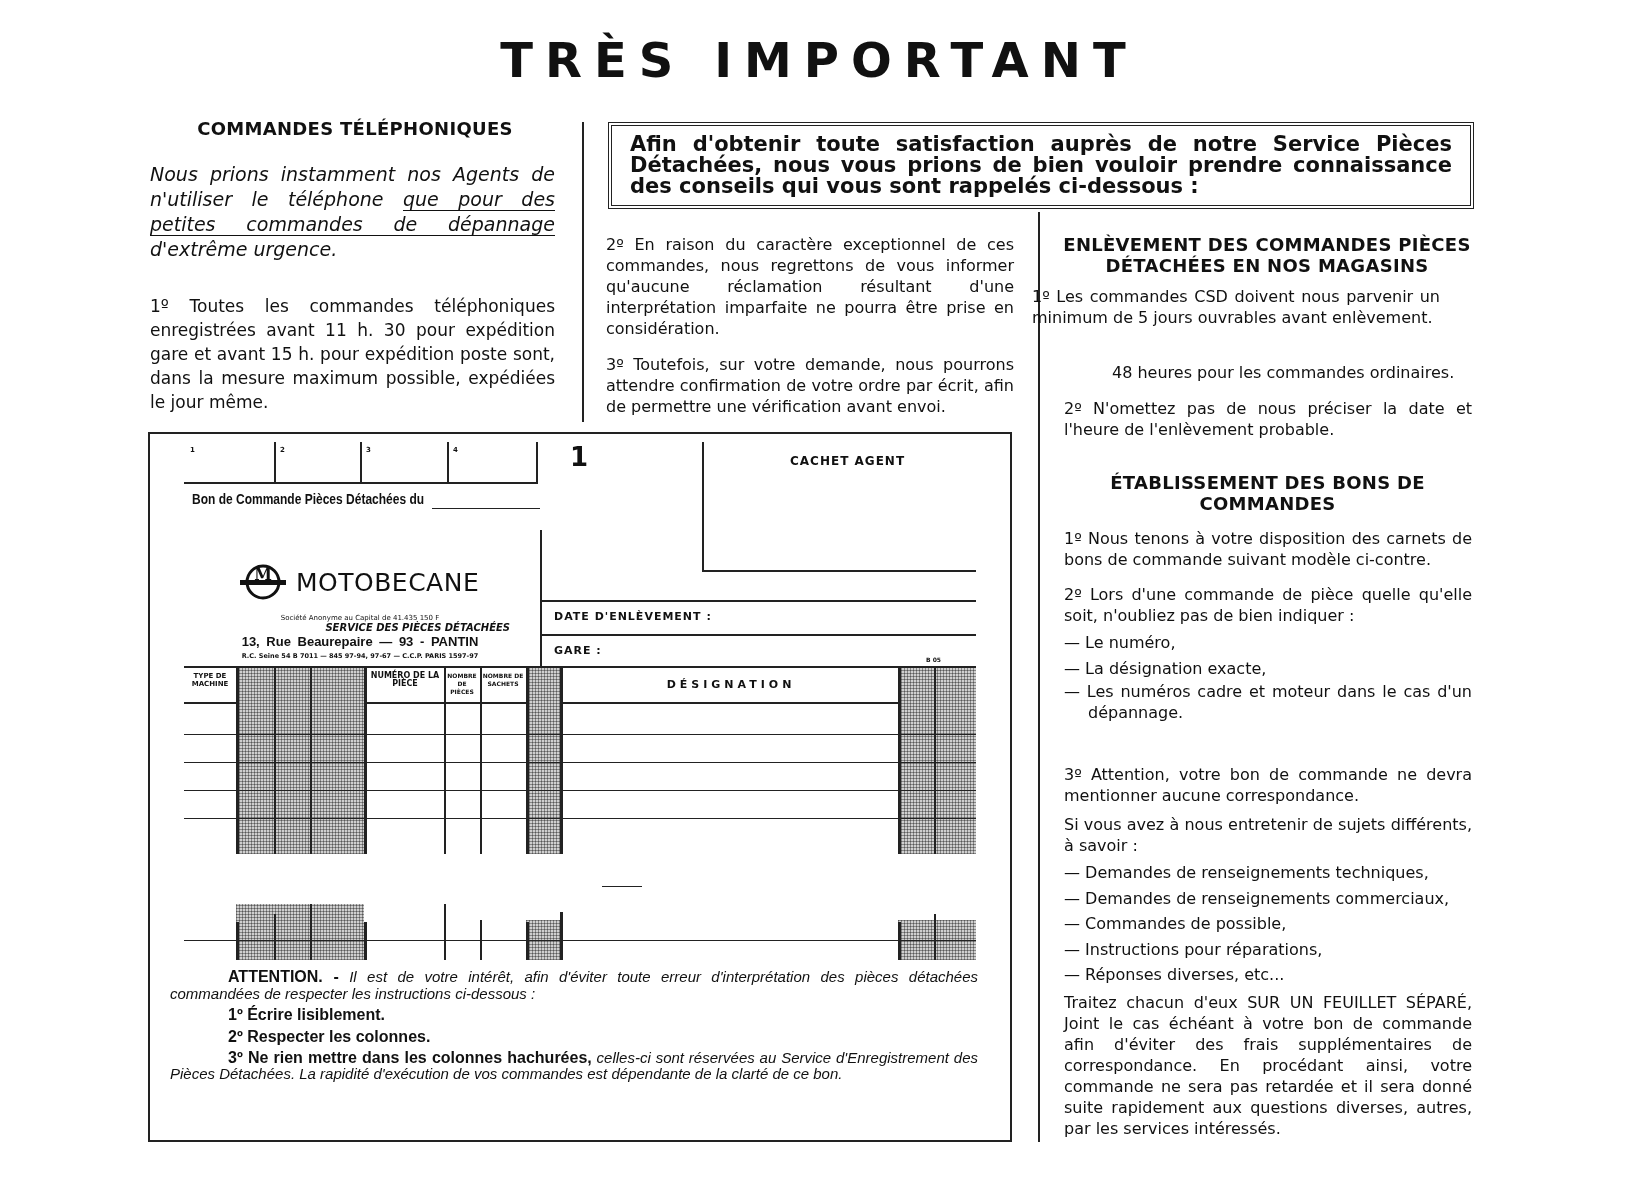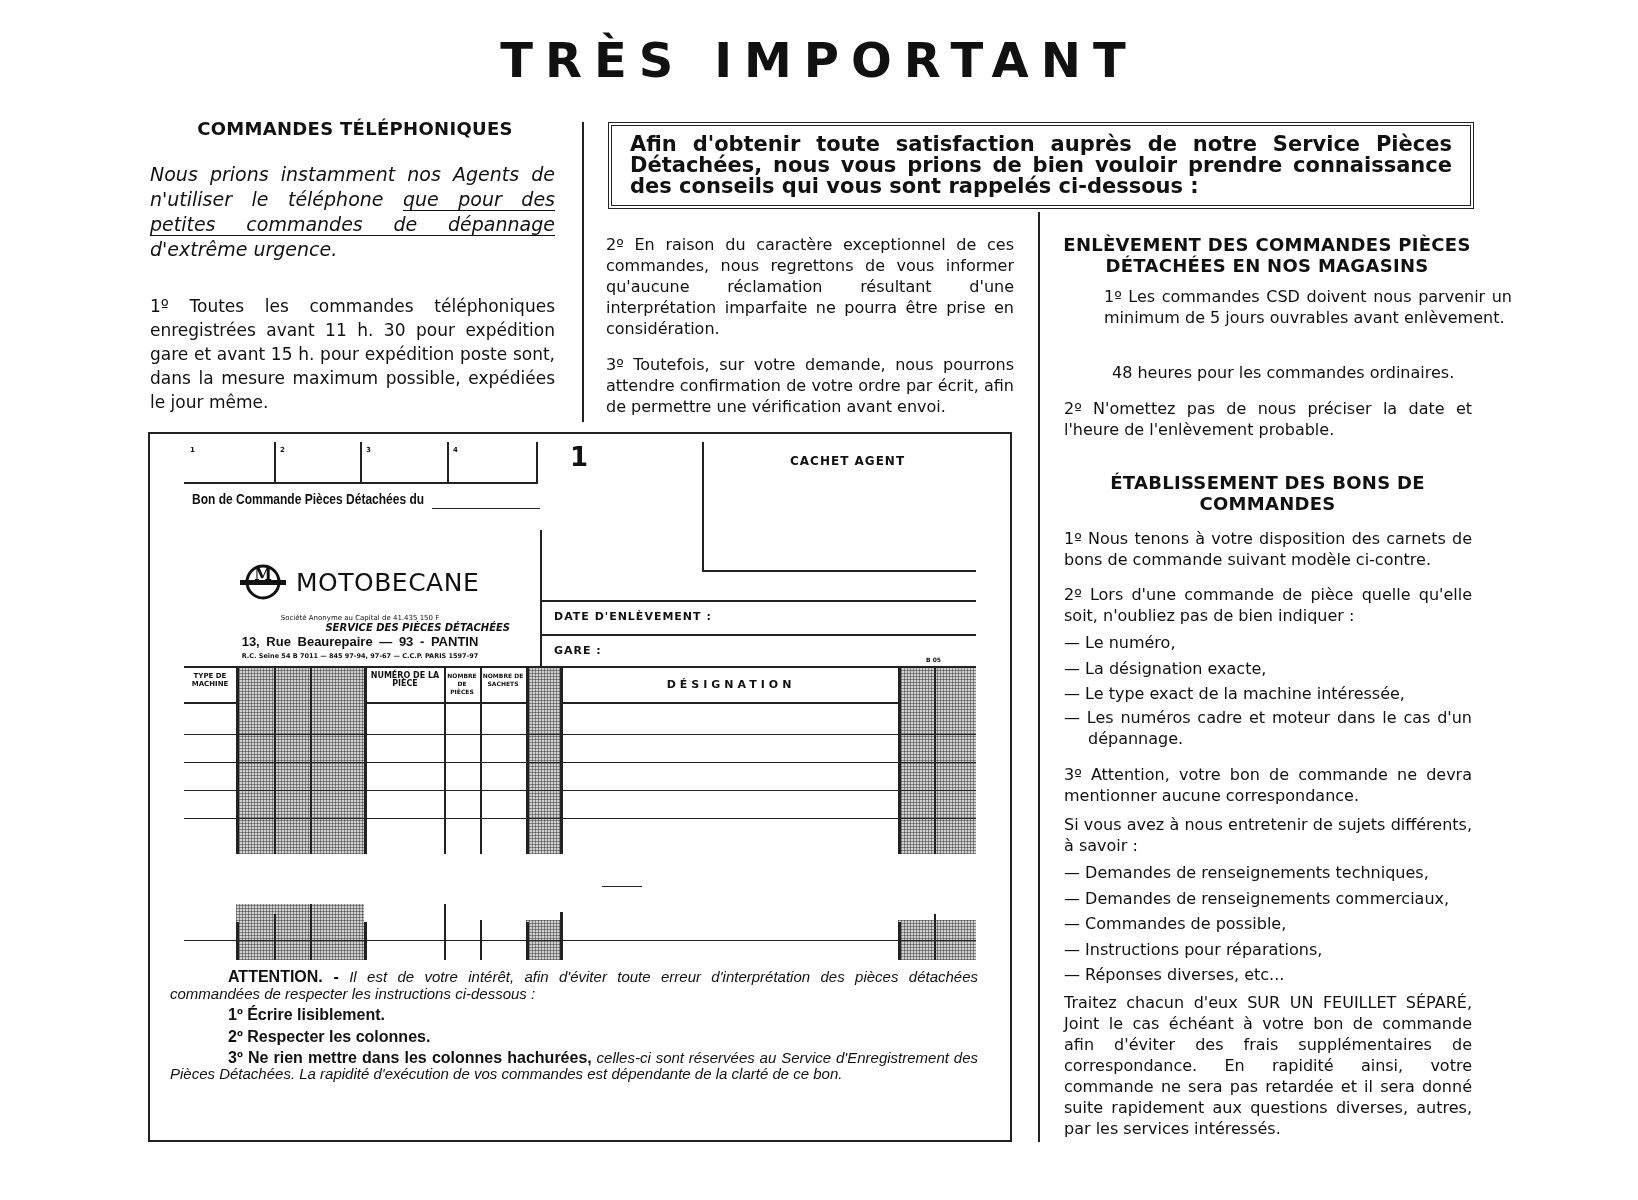--- a/index.html
+++ b/index.html
@@ -34,43 +34,42 @@
 
 <div class="vline" style="left:582px; top:122px; height:300px;"></div>
 <div class="vline" style="left:1038px; top:212px; height:930px;"></div>
 
 <div class="abs boxed" style="left:608px; top:122px; width:822px;">Afin d'obtenir toute satisfaction auprès de notre Service Pièces Détachées, nous vous prions de bien vouloir prendre connaissance des conseils qui vous sont rappelés ci-dessous :</div>
 
 <div class="abs p" style="left:606px; top:234px; width:408px;">2º En raison du caractère exceptionnel de ces commandes, nous regrettons de vous informer qu'aucune réclamation résultant d'une interprétation imparfaite ne pourra être prise en considération.</div>
 <div class="abs p" style="left:606px; top:354px; width:408px;">3º Toutefois, sur votre demande, nous pourrons attendre confirmation de votre ordre par écrit, afin de permettre une vérification avant envoi.</div>
 
 <div class="abs h2" style="left:1062px; top:234px; width:410px;">ENLÈVEMENT DES COMMANDES PIÈCES DÉTACHÉES EN NOS MAGASINS</div>
-<div class="abs p" style="left:1104px; top:286px; width:408px;">1º Les commandes CSD doivent nous parvenir un minimum de 5 jours ouvrables avant enlèvement.</div>
+<div class="abs p" style="left:1032px; top:286px; width:408px;">1º Les commandes CSD doivent nous parvenir un minimum de 5 jours ouvrables avant enlèvement.</div>
 <div class="abs p" style="left:1064px; top:362px; width:408px;margin-left:48px;">48 heures pour les commandes ordinaires.</div>
 <div class="abs p" style="left:1064px; top:398px; width:408px;">2º N'omettez pas de nous préciser la date et l'heure de l'enlèvement probable.</div>
 
 <div class="abs h2" style="left:1110px; top:472px; width:315px;">ÉTABLISSEMENT DES BONS DE COMMANDES</div>
 <div class="abs p" style="left:1064px; top:528px; width:408px;">1º Nous tenons à votre disposition des carnets de bons de commande suivant modèle ci-contre.</div>
 <div class="abs p" style="left:1064px; top:584px; width:408px;">2º Lors d'une commande de pièce quelle qu'elle soit, n'oubliez pas de bien indiquer :</div>
 <div class="abs p dash-list" style="left:1064px; top:630px; width:408px; line-height:25.5px;">
   <div>— Le numéro,</div>
   <div>— La désignation exacte,</div>
-  <div>— Le type exact de la machine intéressée,</div>
   <div style="line-height:21px;">— Les numéros cadre et moteur dans le cas d'un dépannage.</div>
 </div>
 <div class="abs p" style="left:1064px; top:764px; width:408px;">3º Attention, votre bon de commande ne devra mentionner aucune correspondance.</div>
 <div class="abs p" style="left:1064px; top:814px; width:408px;">Si vous avez à nous entretenir de sujets différents, à savoir :</div>
 <div class="abs p dash-list" style="left:1064px; top:860px; width:408px; line-height:25.5px;">
   <div>— Demandes de renseignements techniques,</div>
   <div>— Demandes de renseignements commerciaux,</div>
   <div>— Commandes de possible,</div>
   <div>— Instructions pour réparations,</div>
   <div>— Réponses diverses, etc...</div>
 </div>
-<div class="abs p" style="left:1064px; top:992px; width:408px;">Traitez chacun d'eux SUR UN FEUILLET SÉPARÉ, Joint le cas échéant à votre bon de commande afin d'éviter des frais supplémentaires de correspondance. En rapidité ainsi, votre commande ne sera pas retardée et il sera donné suite rapidement aux questions diverses, autres, par les services intéressés.</div>
+<div class="abs p" style="left:1064px; top:992px; width:408px;">Traitez chacun d'eux SUR UN FEUILLET SÉPARÉ, Joint le cas échéant à votre bon de commande afin d'éviter des frais supplémentaires de correspondance. En procédant ainsi, votre commande ne sera pas retardée et il sera donné suite rapidement aux questions diverses, autres, par les services intéressés.</div>
 
 <div class="abs form">
 
   <div class="hline" style="left:34px; top:48px; width:354px;"></div>
   <div class="vline" style="left:124px; top:8px; height:40px;"></div>
   <div class="vline" style="left:210px; top:8px; height:40px;"></div>
   <div class="vline" style="left:297px; top:8px; height:40px;"></div>
   <div class="vline" style="left:386px; top:8px; height:42px;"></div>
   <div class="small" style="left:40px; top:12px;">1</div>
   <div class="small" style="left:130px; top:12px;">2</div>

